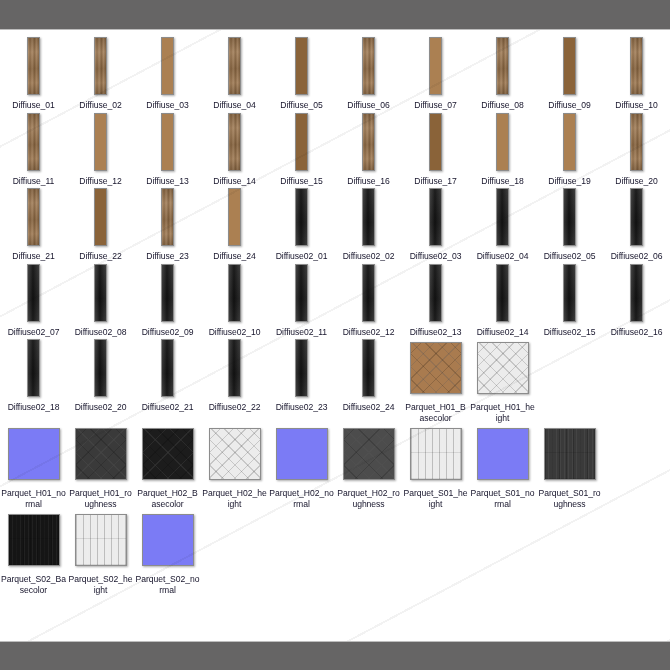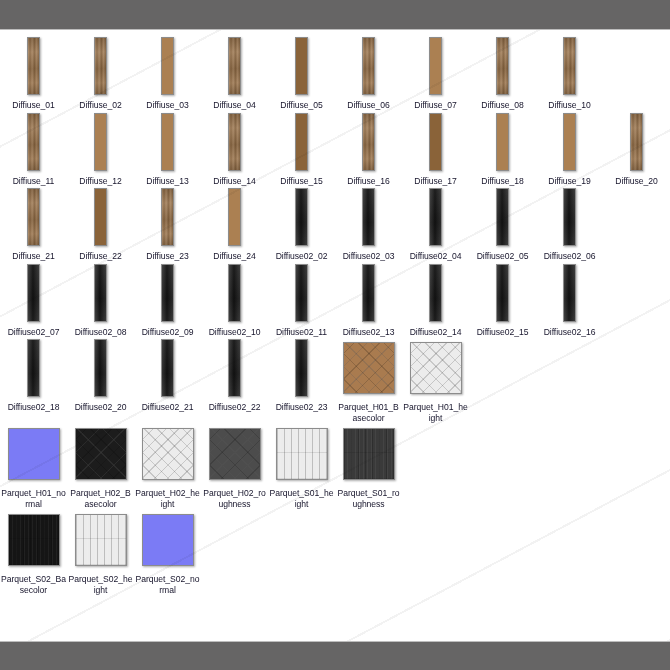--- a/index.html
+++ b/index.html
@@ -214,20 +214,28 @@
           <div class="label">Diffiuse_07</div>
         </div>
         <div class="cell" title="Diffiuse_08">
           <div class="thumb-wrap">
             <div class="thumb strip">
               <div class="tex wood"></div>
             </div>
           </div>
           <div class="label">Diffiuse_08</div>
         </div>
+        <div class="cell" title="Diffiuse_09">
+          <div class="thumb-wrap">
+            <div class="thumb strip">
+              <div class="tex wood-d"></div>
+            </div>
+          </div>
+          <div class="label">Diffiuse_09</div>
+        </div>
         <div class="cell" title="Diffiuse_10">
           <div class="thumb-wrap">
             <div class="thumb strip">
               <div class="tex wood"></div>
             </div>
           </div>
           <div class="label">Diffiuse_10</div>
         </div>
       </div>
       <div class="row">
@@ -338,20 +346,28 @@
           <div class="label">Diffiuse_23</div>
         </div>
         <div class="cell" title="Diffiuse_24">
           <div class="thumb-wrap">
             <div class="thumb strip">
               <div class="tex wood-l"></div>
             </div>
           </div>
           <div class="label">Diffiuse_24</div>
         </div>
+        <div class="cell" title="Diffiuse02_01">
+          <div class="thumb-wrap">
+            <div class="thumb strip">
+              <div class="tex dark"></div>
+            </div>
+          </div>
+          <div class="label">Diffiuse02_01</div>
+        </div>
         <div class="cell" title="Diffiuse02_02">
           <div class="thumb-wrap">
             <div class="thumb strip">
               <div class="tex dark"></div>
             </div>
           </div>
           <div class="label">Diffiuse02_02</div>
         </div>
         <div class="cell" title="Diffiuse02_03">
           <div class="thumb-wrap">
@@ -420,20 +436,28 @@
           <div class="label">Diffiuse02_10</div>
         </div>
         <div class="cell" title="Diffiuse02_11">
           <div class="thumb-wrap">
             <div class="thumb strip">
               <div class="tex dark"></div>
             </div>
           </div>
           <div class="label">Diffiuse02_11</div>
         </div>
+        <div class="cell" title="Diffiuse02_12">
+          <div class="thumb-wrap">
+            <div class="thumb strip">
+              <div class="tex dark"></div>
+            </div>
+          </div>
+          <div class="label">Diffiuse02_12</div>
+        </div>
         <div class="cell" title="Diffiuse02_13">
           <div class="thumb-wrap">
             <div class="thumb strip">
               <div class="tex dark"></div>
             </div>
           </div>
           <div class="label">Diffiuse02_13</div>
         </div>
         <div class="cell" title="Diffiuse02_14">
           <div class="thumb-wrap">
@@ -494,20 +518,28 @@
           <div class="label">Diffiuse02_22</div>
         </div>
         <div class="cell" title="Diffiuse02_23">
           <div class="thumb-wrap">
             <div class="thumb strip">
               <div class="tex dark"></div>
             </div>
           </div>
           <div class="label">Diffiuse02_23</div>
         </div>
+        <div class="cell" title="Diffiuse02_24">
+          <div class="thumb-wrap">
+            <div class="thumb strip">
+              <div class="tex dark"></div>
+            </div>
+          </div>
+          <div class="label">Diffiuse02_24</div>
+        </div>
         <div class="cell" title="Parquet_H01_Basecolor">
           <div class="thumb-wrap">
             <div class="thumb tile">
               <div class="tex parquet-base"></div>
               <div class="tex herring"></div>
             </div>
           </div>
           <div class="label">Parquet_H01_Basecolor</div>
         </div>
         <div class="cell" title="Parquet_H01_height">
@@ -522,55 +554,80 @@
       </div>
       <div class="row">
         <div class="cell" title="Parquet_H01_normal">
           <div class="thumb-wrap">
             <div class="thumb tile">
               <div class="tex normal-map"></div>
             </div>
           </div>
           <div class="label">Parquet_H01_normal</div>
         </div>
+        <div class="cell" title="Parquet_H01_roughness">
+          <div class="thumb-wrap">
+            <div class="thumb tile">
+              <div class="tex rough-map"></div>
+              <div class="tex herring"></div>
+            </div>
+          </div>
+          <div class="label">Parquet_H01_roughness</div>
+        </div>
         <div class="cell" title="Parquet_H02_Basecolor">
           <div class="thumb-wrap">
             <div class="thumb tile">
               <div class="tex base-dark"></div>
               <div class="tex herring"></div>
             </div>
           </div>
           <div class="label">Parquet_H02_Basecolor</div>
         </div>
         <div class="cell" title="Parquet_H02_height">
           <div class="thumb-wrap">
             <div class="thumb tile">
               <div class="tex height-map"></div>
               <div class="tex herring"></div>
             </div>
           </div>
           <div class="label">Parquet_H02_height</div>
         </div>
+        <div class="cell" title="Parquet_H02_normal">
+          <div class="thumb-wrap">
+            <div class="thumb tile">
+              <div class="tex normal-map"></div>
+            </div>
+          </div>
+          <div class="label">Parquet_H02_normal</div>
+        </div>
         <div class="cell" title="Parquet_H02_roughness">
           <div class="thumb-wrap">
             <div class="thumb tile">
               <div class="tex rough-map-s"></div>
               <div class="tex herring"></div>
             </div>
           </div>
           <div class="label">Parquet_H02_roughness</div>
         </div>
         <div class="cell" title="Parquet_S01_height">
           <div class="thumb-wrap">
             <div class="thumb tile">
               <div class="tex height-map"></div>
               <div class="tex planks"></div>
             </div>
           </div>
           <div class="label">Parquet_S01_height</div>
+        </div>
+        <div class="cell" title="Parquet_S01_normal">
+          <div class="thumb-wrap">
+            <div class="thumb tile">
+              <div class="tex normal-map"></div>
+            </div>
+          </div>
+          <div class="label">Parquet_S01_normal</div>
         </div>
         <div class="cell" title="Parquet_S01_roughness">
           <div class="thumb-wrap">
             <div class="thumb tile">
               <div class="tex rough-map"></div>
               <div class="tex planks"></div>
             </div>
           </div>
           <div class="label">Parquet_S01_roughness</div>
         </div>

